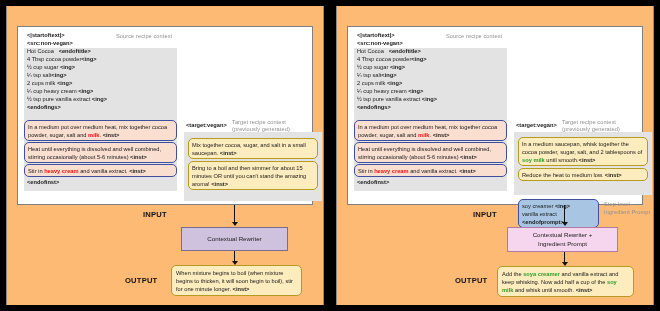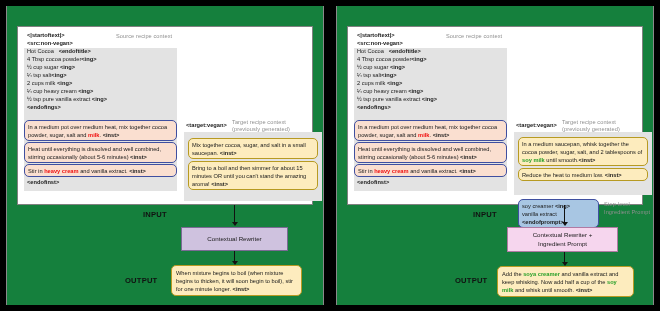--- a/index.html
+++ b/index.html
@@ -2,21 +2,21 @@
 <html><head>
 <meta charset="utf-8">
 <style>
   html,body{margin:0;padding:0;background:#000;}
   body{width:660px;height:311px;overflow:hidden;font-family:"Liberation Sans",sans-serif;}
 
   .figure{
     position:relative;width:660px;height:311px;background:#000;
   }
   .panel{
-    position:absolute;top:6px;height:299px;background:#15803d;
+    position:absolute;top:6px;height:299px;background:#fdba74;
     border-left:1px solid #8a8a8a;border-right:1px solid #8a8a8a;
     box-sizing:border-box;
   }
   .panel-left{left:6px;width:318px;}
   .panel-right{left:336px;width:318px;}
 
   
   .ctx-frame{
     position:absolute;left:10px;top:20px;right:10px;height:179px;
     border:1.3px solid #808080;background:#fff;box-sizing:border-box;

